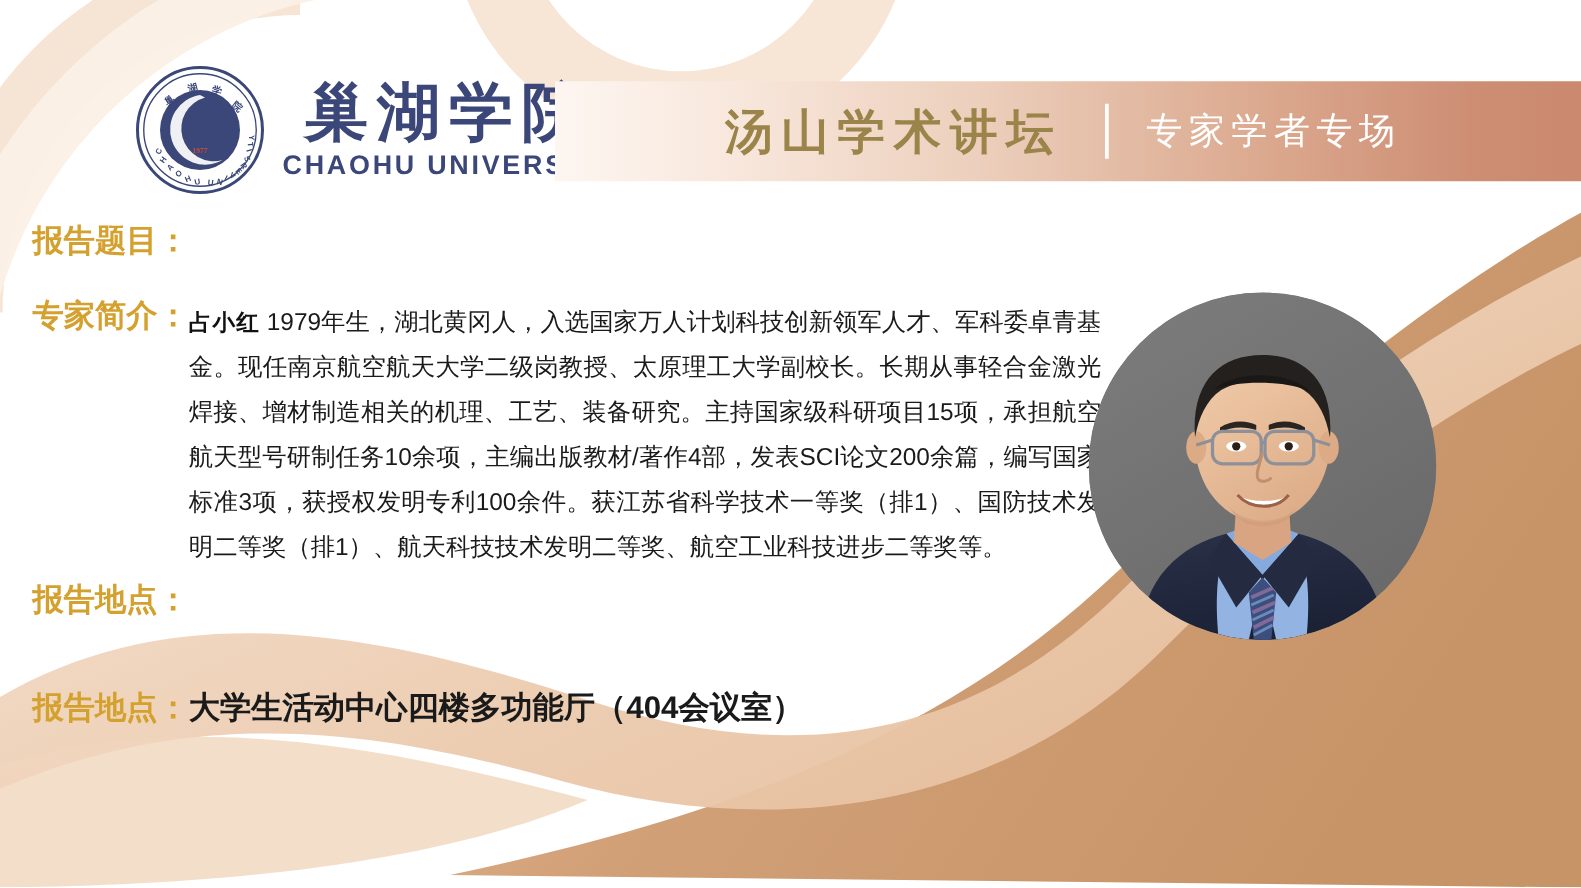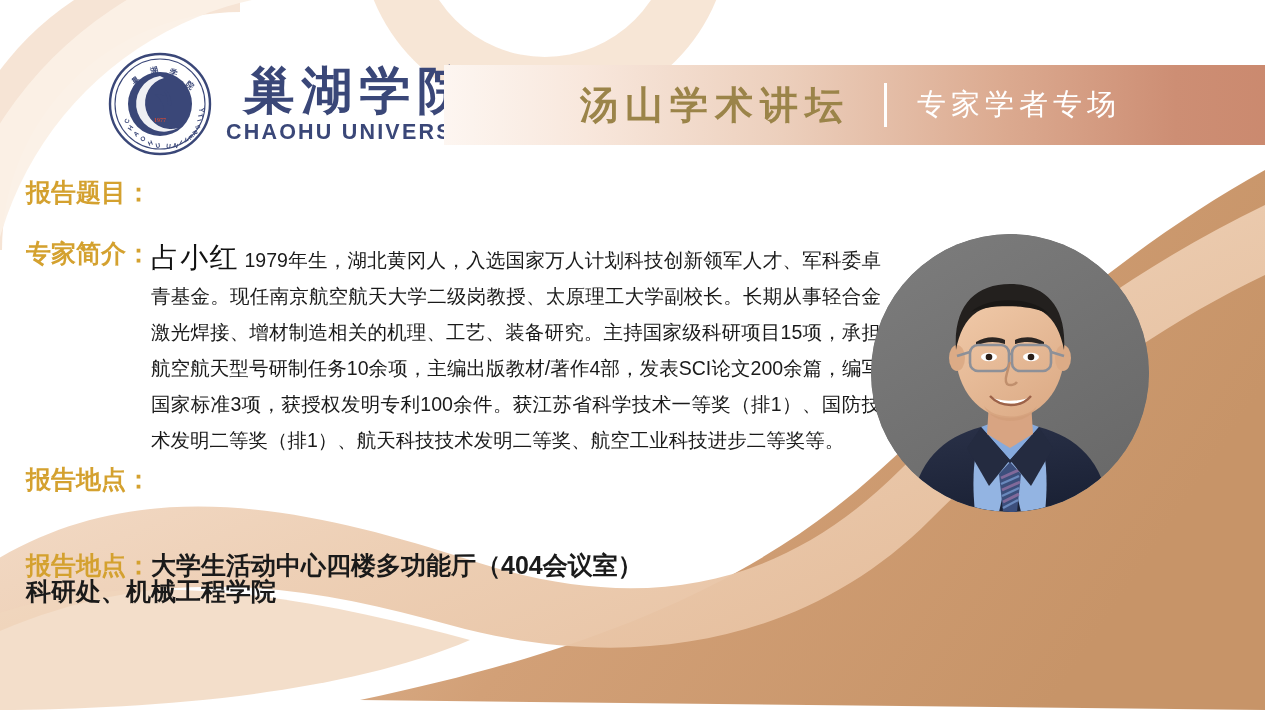--- a/index.html
+++ b/index.html
@@ -135,22 +135,22 @@
     width: 730px;
     white-space: normal;
     font-size: 19.5px;
     line-height: 36px;
     color: #1a1a1a;
     font-weight: normal;
     text-align: justify;
     text-justify: inter-ideograph;
   }
   .bio-name {
-    font-size: 28px;
-    font-weight: normal;
+    font-size: 18px;
+    font-weight: bold;
     color: #111111;
     letter-spacing: 1px;
   }
 
   #row-time     { left: 26px; top: 463px; }
   #row-location { left: 26px; top: 549px; }
   #row-host     { left: 26px; top: 575px; }
   #row-time .row-label, #row-location .row-label, #row-host .row-label { font-size: 25px; }
   #row-time .row-value, #row-location .row-value, #row-host .row-value { font-size: 25px; }
 
@@ -276,21 +276,20 @@
     <div class="row" id="row-time">
       <span class="row-label">报告地点：</span>
     </div>
 
     <div class="row" id="row-location">
       <span class="row-label">报告地点：</span>
       <span class="row-value">大学生活动中心四楼多功能厅（404会议室）</span>
     </div>
 
     <div class="row" id="row-host">
-      <span class="row-value">科研处、机械工程学院</span>
     </div>
   </div>
 
   <div class="portrait">
     <svg viewBox="0 0 278 278" width="278" height="278">
       <defs>
         <clipPath id="clip-face">
             <circle cx="139" cy="139" r="139"></circle>
           </clipPath>
         <linearGradient id="grad-photo-bg" x1="0" y1="0" x2="0.6" y2="1">

